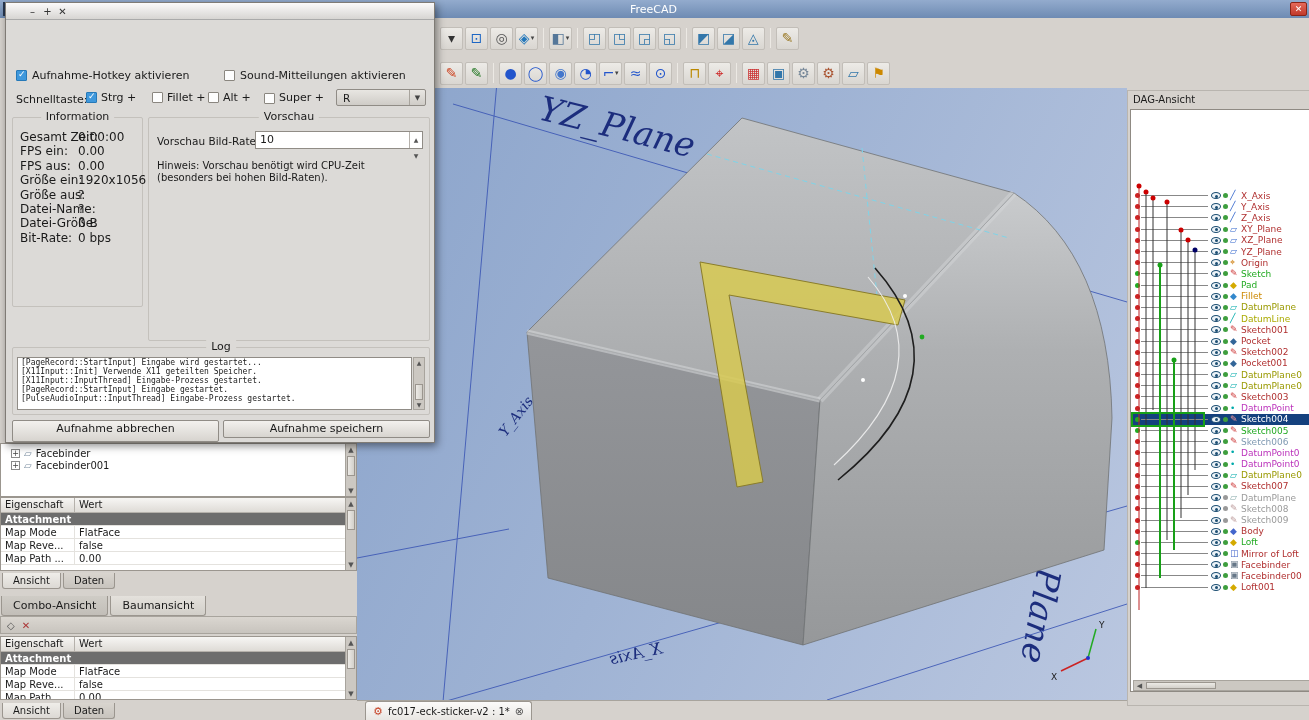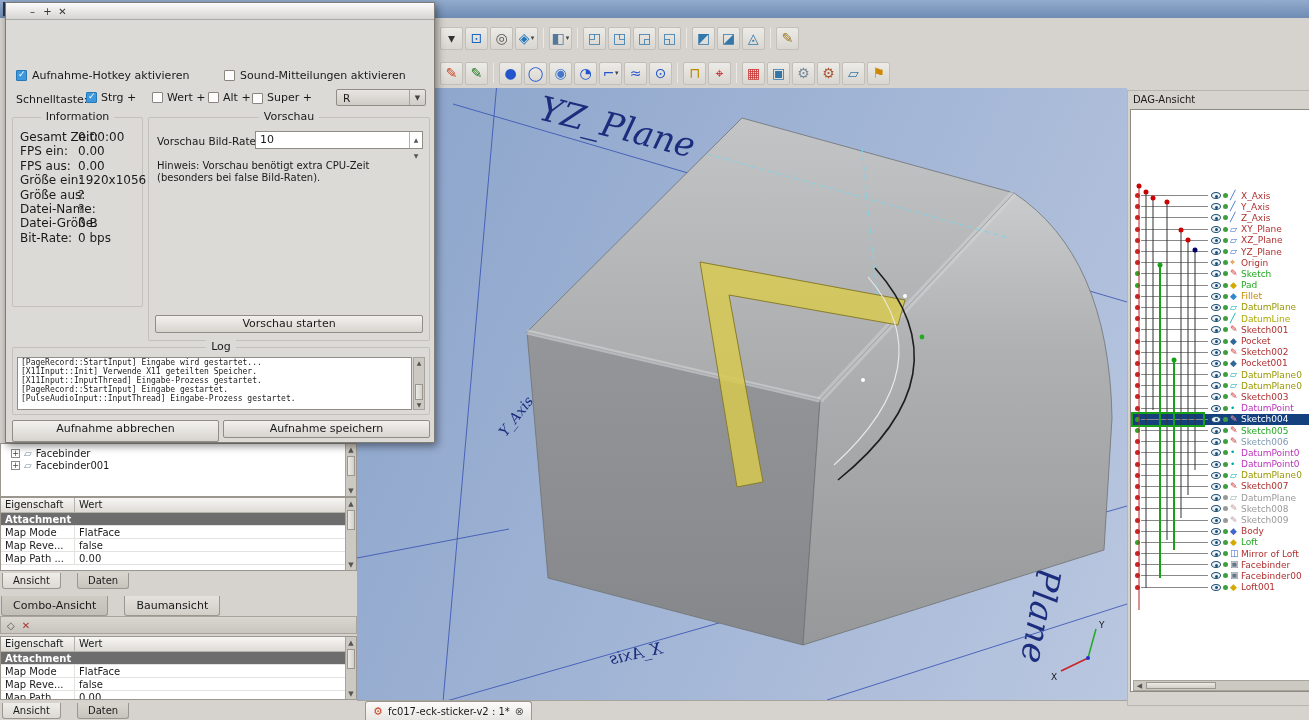--- a/index.html
+++ b/index.html
@@ -74,21 +74,21 @@
   .ptable{position:absolute;left:0;width:357px;background:#fff;border:1px solid #9b968f;overflow:hidden}
   #ptable1{top:54px;height:74px}
   #ptable2{top:193px;height:64px}
   .phead{display:flex;height:15px;background:linear-gradient(#f7f6f4,#dedbd6);border-bottom:1px solid #b5b1ab;font-size:10px;margin-right:11px}
   .pc1{width:74px;padding:1px 4px;flex:none}
   .pc2{flex:1;padding:1px 4px}
   .phead .pc1{border-right:1px solid #b5b1ab}
   .prow{display:flex;height:13px;border-bottom:1px solid #e4e2de;font-size:10px;margin-right:11px}
   .prow .pc1{border-right:1px solid #e4e2de}
   .prow.pgroup{background:#6d6d6d;color:#fff;font-weight:bold;display:block;padding:0 4px;line-height:13px}
-  .tabs{position:absolute;display:flex;gap:16px}
+  .tabs{position:absolute;display:flex;gap:2px}
   #tabs1{left:2px;top:130px}
   #docktabs{left:1px;top:153px}
   #tabs2{left:2px;top:260px}
   .tab{padding:2px 10px;font-size:10px;background:linear-gradient(#d9d5cf,#c7c3bd);border:1px solid #9b968f;border-top:none;border-radius:0 0 3px 3px}
   .tab.active{background:linear-gradient(#efede9,#dcd9d4)}
   .dtab{padding:3px 11px;font-size:11px;background:linear-gradient(#cfccc6,#c2beb8);border:1px solid #9b968f;border-top:none;border-radius:0 0 3px 3px}
   .dtab.active{background:linear-gradient(#e4e1dc,#d2cfc9)}
   .eighead{position:absolute;left:0;top:173px;width:357px;height:18px;background:linear-gradient(#dad6d0,#c8c4be);border:1px solid #a8a49d;display:flex;align-items:center;padding:0 6px;font-size:11px;gap:7px}
   .eighead .ttl{flex:1}
 
@@ -136,20 +136,21 @@
   .logscroll .sar{height:9px;font-size:6px}
   .logscroll .vthumb{height:16px;top:auto;bottom:0}
   .cancelbtn{position:absolute;left:6px;top:417px;width:207px;height:22px}
   .savebtn{position:absolute;left:217px;top:417px;width:207px;height:18px}
 </style>
 </head>
 <body>
 
 <div class="titlebar">
   <span class="win-menu">≡</span>
+  <span class="win-title">FreeCAD</span>
   <span class="win-close">✕</span>
 </div>
 
 <div class="toolbar" id="toolbar1">
     <span class="tbtn">
       <span class="tglyph" style="color: rgb(51, 51, 51);">▾</span>
     </span>
     <span class="tbtn">
       <span class="tglyph" style="color: rgb(28, 102, 196);">⊡</span>
     </span>
@@ -832,27 +833,27 @@
   </div>
 
   <div class="schnell-label">Schnelltaste:</div>
   <div id="ssr-mods">
       <span class="modwrap" style="left: 80px;">
         <span class="cb checked"></span>
         <span class="cbl">Strg +</span>
       </span>
       <span class="modwrap" style="left: 146px;">
         <span class="cb"></span>
-        <span class="cbl">Wert +</span>
+        <span class="cbl">Fillet +</span>
       </span>
       <span class="modwrap" style="left: 202px;">
         <span class="cb"></span>
         <span class="cbl">Alt +</span>
       </span>
-      <span class="modwrap" style="left: 246px; align-items: flex-end;">
+      <span class="modwrap" style="left: 258px; align-items: flex-end;">
         <span class="cb"></span>
         <span class="cbl">Super +</span>
       </span>
     </div>
   <div class="keycombo">
     <span>R</span>
     <span class="dd">▼</span>
   </div>
 
   <div class="group" id="grp-info">
@@ -896,22 +897,21 @@
   <div class="group" id="grp-vorschau">
     <span class="gtitle">Vorschau</span>
     <span class="vlabel">Vorschau Bild-Rate:</span>
     <div class="spin">
       <span>10</span>
       <span class="arrows">
         <span class="sar up"></span>
         <span class="sar down"></span>
       </span>
     </div>
-    <div class="hint">Hinweis: Vorschau benötigt extra CPU-Zeit (besonders bei false Bild-Raten).</div>
-    <div class="gbtn startbtn">Vorschau starten</div>
+    <div class="hint">Hinweis: Vorschau benötigt wird CPU-Zeit (besonders bei hohen Bild-Raten).</div>
   </div>
 
   <div class="group" id="grp-log">
     <span class="gtitle">Log</span>
     <div class="logbox">
       <div id="ssr-log-lines">
           <div class="logline">[PageRecord::StartInput] Eingabe wird gestartet...</div>
           <div class="logline">[X11Input::Init] Verwende X11 geteilten Speicher.</div>
           <div class="logline">[X11Input::InputThread] Eingabe-Prozess gestartet.</div>
           <div class="logline">[PageRecord::StartInput] Eingabe gestartet.</div>

